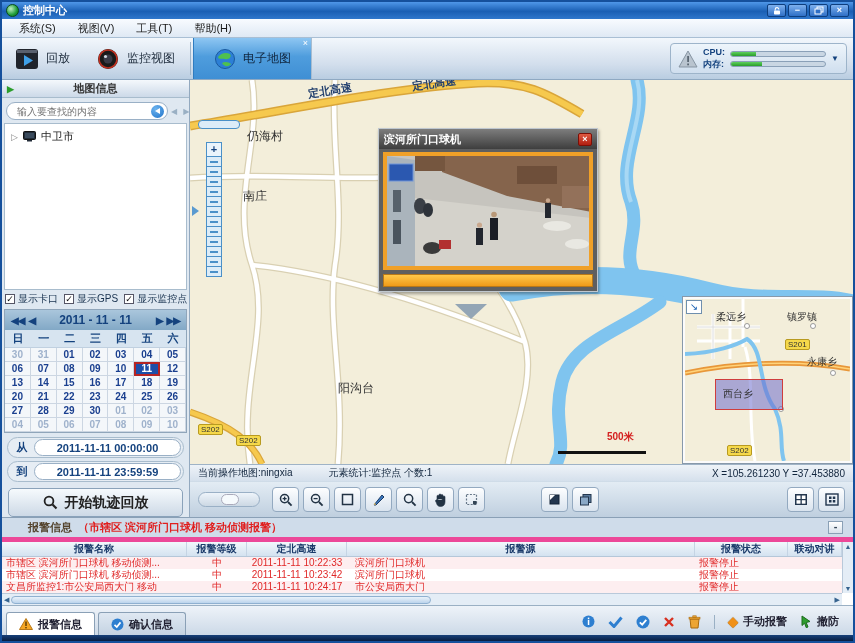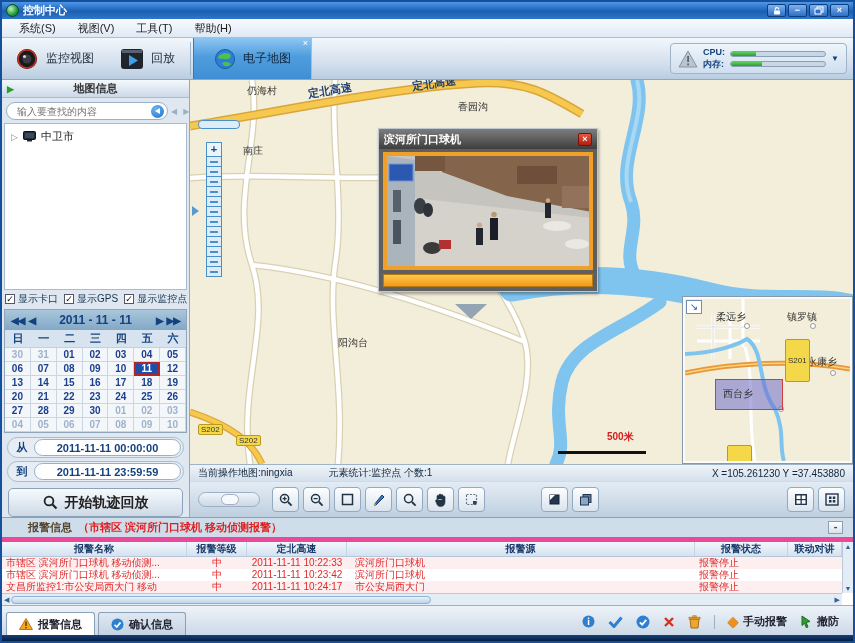--- a/index.html
+++ b/index.html
@@ -60,21 +60,21 @@
   .cal-cell.selected{background:#1d4ea8;color:#fff;outline:2px solid #b52424;outline-offset:-2px;}
 
   .range-row{display:flex;align-items:center;margin:3px 5px 0 5px;background:#e6edf4;border:1px solid #a8bccd;border-radius:11px;padding:1px 2px;flex:none;}
   .range-label{width:24px;text-align:center;font-size:11px;font-weight:bold;color:#14427e;}
   .range-row input{flex:1;background:#fff;border:1px solid #9ab0c6;border-radius:9px;font-size:11px;font-weight:bold;color:#14427e;text-align:center;height:17px;outline:none;min-width:0;font-family:"Liberation Sans",sans-serif;}
   .play-btn{margin:6px 6px 0 6px;height:29px;background:linear-gradient(#f6fafd,#cdd9e6);border:1px solid #8aa2ba;border-radius:5px;display:flex;align-items:center;justify-content:center;gap:7px;font-size:14px;font-weight:bold;color:#222;flex:none;}
 
   
   .map-col{flex:1;display:flex;flex-direction:column;min-width:0;}
   .map-canvas{position:relative;flex:1;background:#f3eeda;overflow:hidden;}
-  .map-label{position:absolute;font-size:10px;color:#333;white-space:nowrap;}
+  .map-label{position:absolute;font-size:12px;color:#333;white-space:nowrap;margin-top:44px;}
   .hw-label{position:absolute;font-size:11px;font-weight:bold;color:#23406e;white-space:nowrap;}
   .badge{position:absolute;background:#f5d84a;border:1px solid #b89a20;border-radius:2px;font-size:8px;color:#333;padding:0 2px;line-height:9px;}
   .scale-text{position:absolute;color:#d42020;font-size:10px;font-weight:bold;}
   .scale-bar{position:absolute;height:3px;background:#111;}
 
   .zoomstrip{position:absolute;left:16px;top:62px;width:16px;}
   .zplus{width:16px;height:15px;border:1px solid #4a90c8;background:#eaf4fc;color:#14427e;font-weight:bold;font-size:11px;line-height:13px;text-align:center;}
   .ztick{width:16px;height:10px;border:1px solid #4a90c8;border-top:none;background:#dcecf8;display:flex;align-items:center;justify-content:center;}
   .ztick i{display:block;width:8px;height:2px;background:#4a90c8;}
   .hslider{position:absolute;left:8px;top:40px;width:42px;height:9px;background:#dcecf8;border:1px solid #4a90c8;border-radius:4px;}
@@ -84,21 +84,21 @@
   .popup{position:absolute;left:188px;top:48px;width:220px;background:#5f5f5f;border:1px solid #bfc7cf;box-shadow:1px 2px 3px rgba(0,0,0,.35);padding:0 4px 4px 4px;}
   .popup-title{height:20px;display:flex;align-items:center;color:#fff;font-size:11px;font-weight:bold;background:linear-gradient(#7d7d7d,#3e3e3e);margin:0 -4px;padding:0 5px;}
   .popup-close{margin-left:auto;width:14px;height:13px;background:linear-gradient(#e05a42,#b01e10);border:1px solid #7d0f06;border-radius:2px;color:#fff;font-size:9px;line-height:11px;text-align:center;font-weight:bold;}
   .popup-video{margin-top:3px;border:4px solid #f0a028;height:118px;background:#c8c6c0;overflow:hidden;}
   .popup-bar{margin-top:4px;height:13px;background:linear-gradient(#ffc84a,#f09a18);border:1px solid #b87818;}
   .popup-pointer{position:absolute;left:265px;top:224px;width:0;height:0;border-left:16px solid transparent;border-right:16px solid transparent;border-top:15px solid #93a5b5;}
 
   
   .minimap{position:absolute;right:1px;bottom:1px;width:169px;height:166px;border:2px solid #fbfbfb;outline:1px solid #8899aa;background:#f3eeda;overflow:hidden;}
   .mm-label{position:absolute;font-size:10px;color:#333;white-space:nowrap;}
-  .mm-badge{position:absolute;background:#f5d84a;border:1px solid #b89a20;border-radius:2px;font-size:8px;color:#333;padding:16px 2px;line-height:9px;}
+  .mm-badge{position:absolute;background:#f5d84a;border:1px solid #b89a20;border-radius:2px;font-size:8px;color:#333;padding:0 2px;line-height:9px;}
   .mm-rect{position:absolute;left:30px;top:80px;width:68px;height:31px;background:rgba(110,110,205,.55);border:1px solid #cf3d3d;}
   .mm-btn{position:absolute;left:1px;top:1px;width:16px;height:14px;background:#fff;border:1px solid #6f8fae;color:#1f64b4;font-size:10px;line-height:12px;text-align:center;}
 
   
   .map-statusbar{height:17px;background:linear-gradient(#eef3f8,#d5e0ec);border-top:1px solid #9fb3c6;display:flex;align-items:center;font-size:10px;color:#10243c;padding:0 8px;flex:none;}
   .ms-gap{width:36px;}
   .ms-right{margin-left:auto;}
 
   
   .map-tools{height:36px;background:linear-gradient(#e3ecf4,#bfcfdf);display:flex;align-items:center;padding:0 8px;gap:4px;flex:none;border-top:1px solid #cfdce8;}
@@ -173,35 +173,35 @@
 
   <div class="menubar">
       <span class="menu-item">系统(S)</span>
       <span class="menu-item">视图(V)</span>
       <span class="menu-item">工具(T)</span>
       <span class="menu-item">帮助(H)</span>
     </div>
 
   <div class="toolbar">
     <span class="tb-btn">
+      <svg width="24" height="22" viewBox="0 0 24 22">
+        <rect x="1" y="1" width="22" height="20" rx="3" fill="#20242c"></rect>
+          <rect x="2" y="2" width="20" height="3" fill="#59606e"></rect>
+          <polygon points="9,7 18,12.5 9,18" fill="#3fa0e8"></polygon>
+      </svg>
+      <span>回放</span>
+    </span>
+    <span class="tb-btn">
       <svg width="24" height="24" viewBox="0 0 24 24">
         <circle cx="12" cy="12" r="10" fill="#1a1a1a"></circle>
           <circle cx="12" cy="12" r="9" fill="none" stroke="#c03020" stroke-width="1.6"></circle>
           <circle cx="12" cy="12" r="4.5" fill="#3a3a46"></circle>
           <circle cx="9.5" cy="9.5" r="1.6" fill="#cfd6e0"></circle>
       </svg>
       <span>监控视图</span>
-    </span>
-    <span class="tb-btn">
-      <svg width="24" height="22" viewBox="0 0 24 22">
-        <rect x="1" y="1" width="22" height="20" rx="3" fill="#20242c"></rect>
-          <rect x="2" y="2" width="20" height="3" fill="#59606e"></rect>
-          <polygon points="9,7 18,12.5 9,18" fill="#3fa0e8"></polygon>
-      </svg>
-      <span>回放</span>
     </span>
     <span class="tb-sep"></span>
     <span class="tab active">
       <svg width="22" height="22" viewBox="0 0 22 22">
         <circle cx="11" cy="11" r="9.5" fill="#2c7fd6"></circle>
           <path d="M4 9 C7 5,12 4,16 6 C18 9,15 12,11 11 C7 10,5 12,4 9Z" fill="#4fc04f"></path>
           <path d="M8 15 C11 13,15 14,17 16 C15 19,10 19,8 15Z" fill="#4fc04f"></path>
           <circle cx="11" cy="11" r="9.5" fill="none" stroke="#1a5a9e"></circle>
       </svg>
       <span>电子地图</span>

